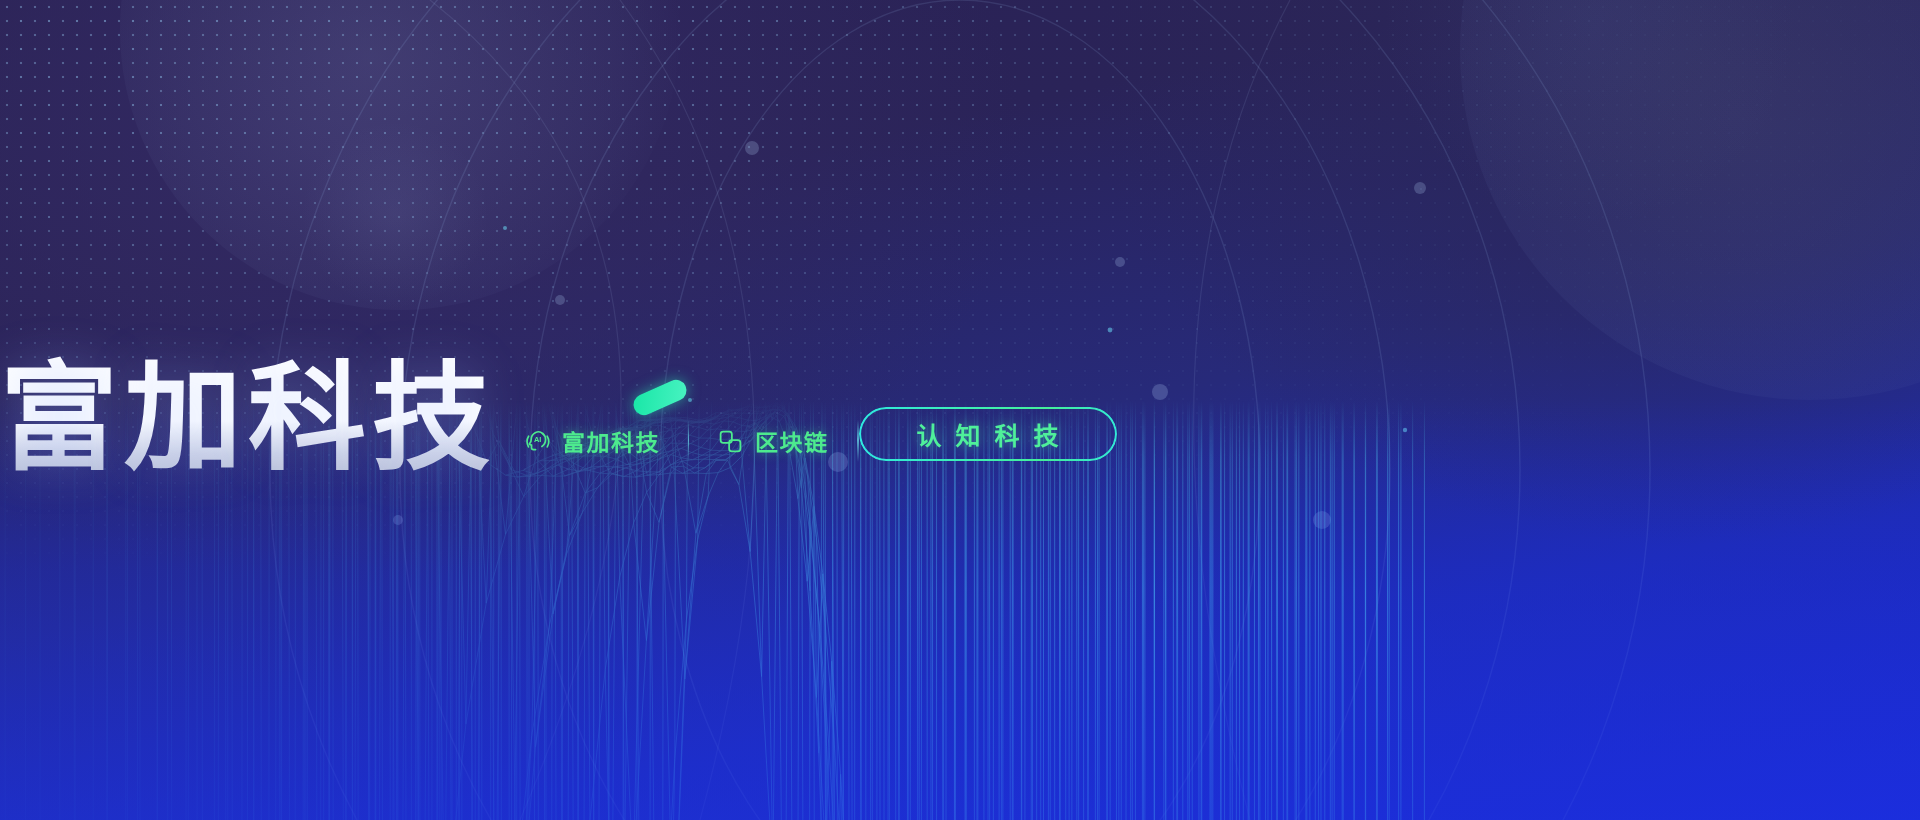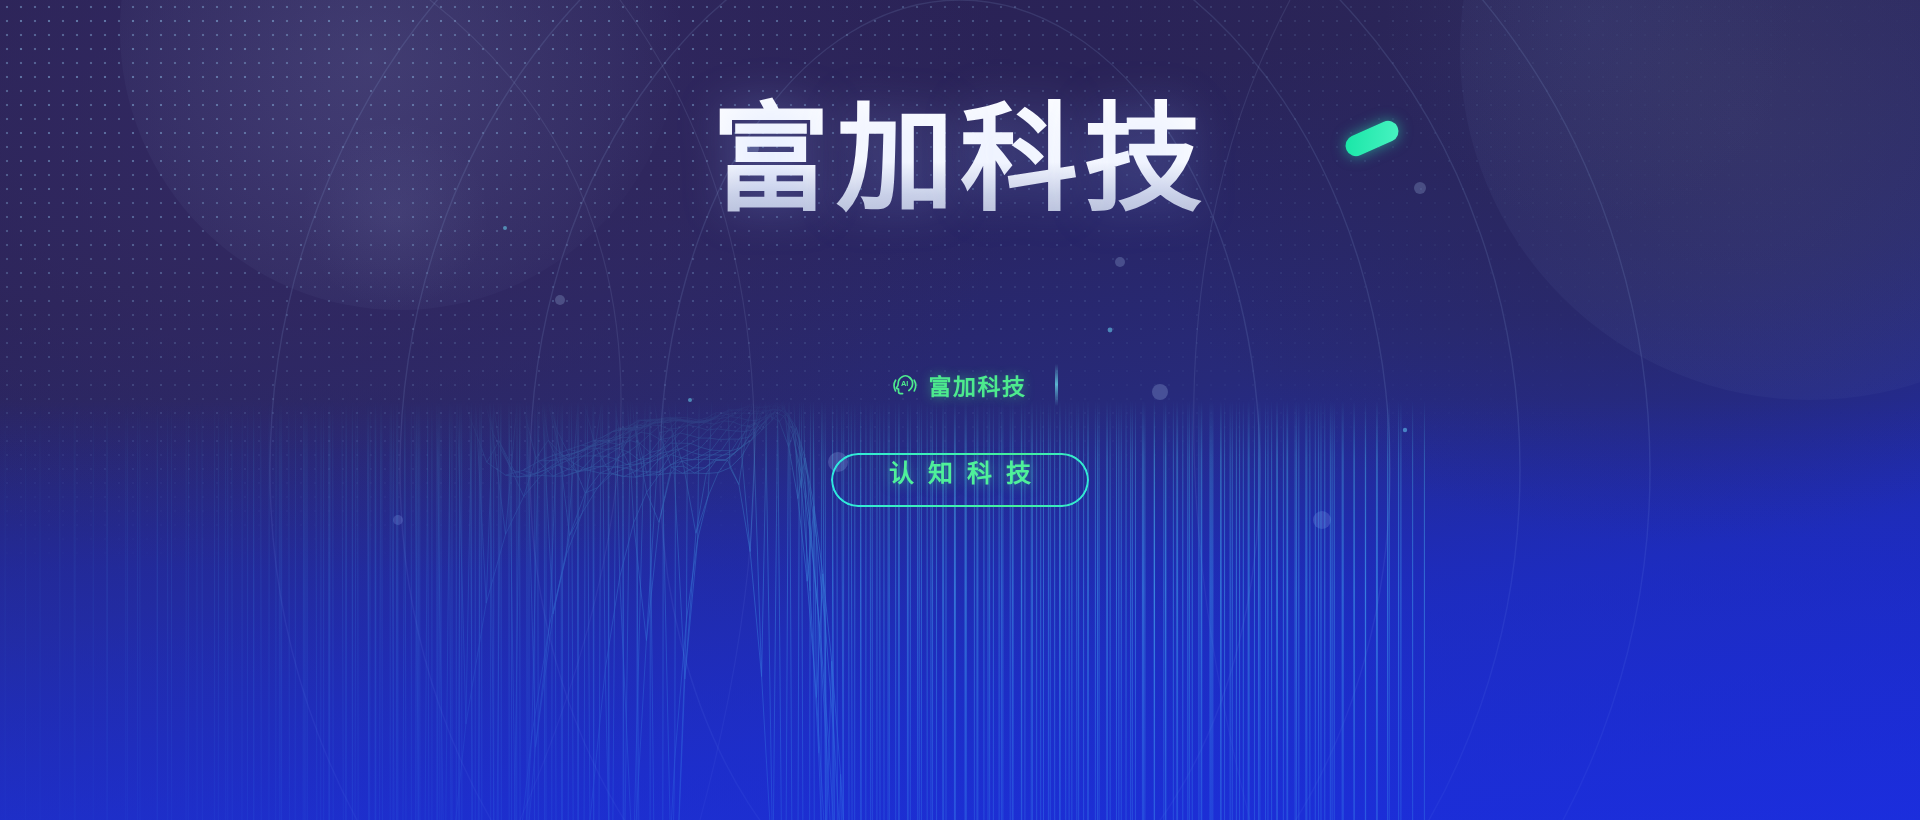--- a/index.html
+++ b/index.html
@@ -72,21 +72,20 @@
     position: absolute;
     inset: 0;
     pointer-events: none;
   }
 
   
   .content {
     position: absolute;
     inset: 0;
     display: flex;
-    flex-direction: column;
     align-items: center;
     z-index: 6;
   }
 
   .logo-title {
     margin-top: 96px;
     font-size: 118px;
     line-height: 1.08;
     font-weight: 700;
     letter-spacing: 6px;
@@ -157,21 +156,21 @@
     flex: 0 0 auto;
   }
 
   
   .badge-wrap {
     margin-top: 47px;
   }
   .badge {
     position: relative;
     display: flex;
-    align-items: flex-start;
+    align-items: center;
     justify-content: center;
     width: 258px;
     height: 54px;
     border-radius: 27px;
     padding: 0;
     background: transparent;
     cursor: pointer;
   }
   .badge::before {
     content: "";
@@ -304,20 +303,29 @@
             <path d="M4.1 7.3c-.9 1.4-1.4 3-1.4 4.8 0 1.7.5 3.3 1.3 4.7"></path>
             <path d="M20.6 7.3c.9 1.4 1.4 3 1.4 4.8 0 1.7-.5 3.3-1.3 4.7"></path>
             <text x="12.2" y="12.6" font-family="'Liberation Sans', sans-serif" font-size="6.6" font-weight="700" fill="#4dea8e" stroke="none" text-anchor="middle">AI</text>
           </svg>
         </span>
         <span class="tag-label">富加科技</span>
       </div>
 
       <div class="tag-divider"></div>
 
+      <div class="tag">
+        <span class="tag-icon">
+          <svg viewBox="0 0 24 24" fill="none" stroke="#4dea8e" stroke-width="1.6" stroke-linecap="round" stroke-linejoin="round">
+            <rect x="3.2" y="3.2" width="10" height="10" rx="2.3"></rect>
+            <rect x="10.8" y="10.8" width="10" height="10" rx="2.3"></rect>
+          </svg>
+        </span>
+        <span class="tag-label">区块链</span>
+      </div>
 
       <div class="tag-divider"></div>
 
 
       <div class="tag-divider"></div>
 
 
     </div>
 
     <div class="badge-wrap">

